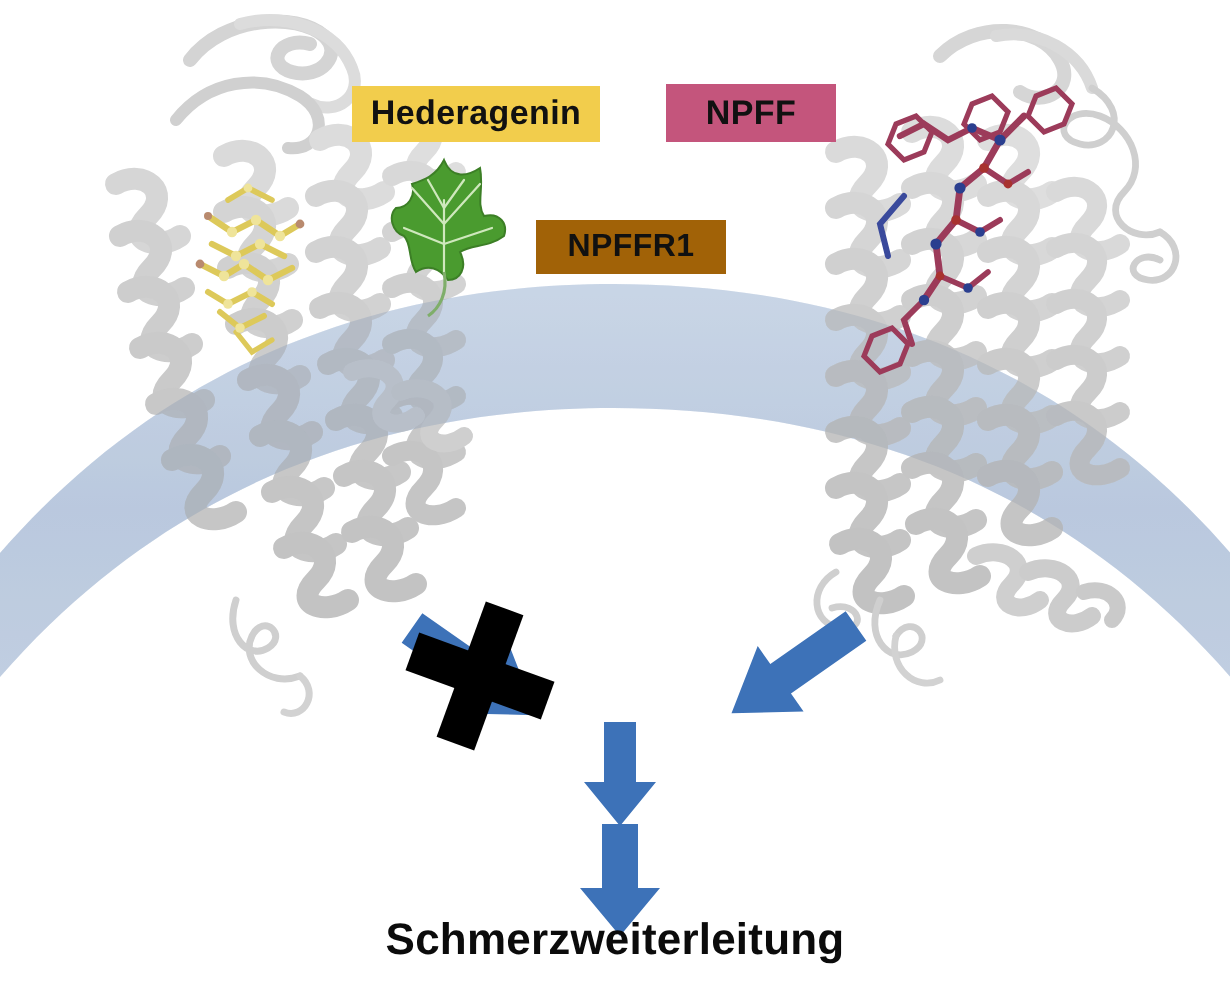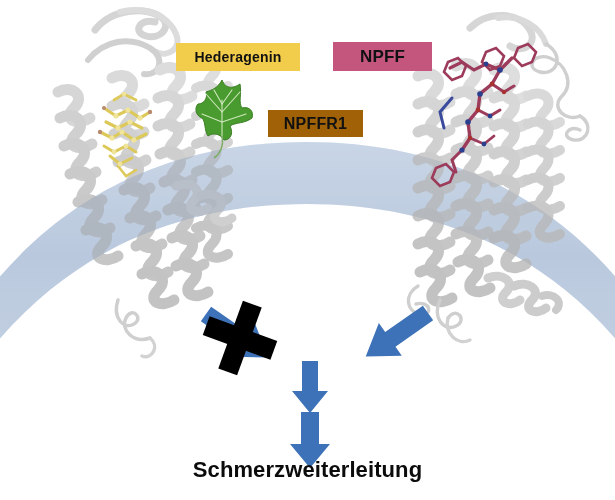--- a/index.html
+++ b/index.html
@@ -33,25 +33,25 @@
     font-weight: bold;
     color: #111111;
     letter-spacing: 0.2px;
     white-space: nowrap;
     box-sizing: border-box;
   }
   #chip-hederagenin {
     left: 176px;  top: 43px;
     width: 124px; height: 28px;
     background: #f2cd4c;
-    font-size: 14px;
+    font-size: 17px;
   }
   #chip-npff {
     left: 333px;  top: 42px;
-    width: 99px;  height: 29px;
+    width: 85px;  height: 29px;
     background: #c4557c;
     font-size: 17px;
   }
   #chip-npffr1 {
     left: 268px;  top: 110px;
     width: 95px;  height: 27px;
     background: #a16207;
     font-size: 16px;
   }
   

